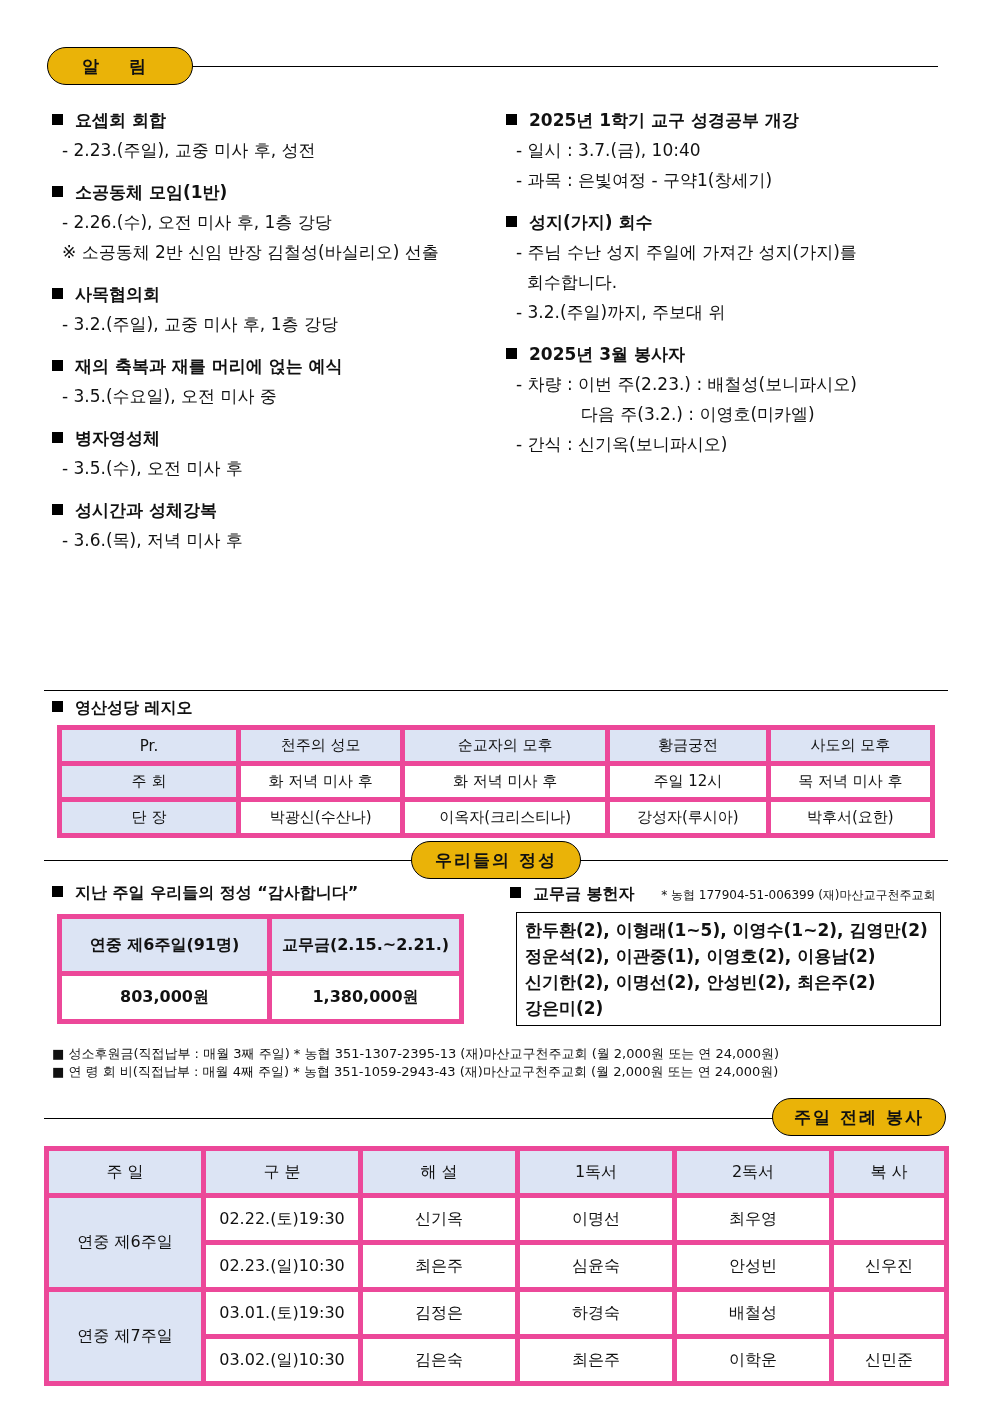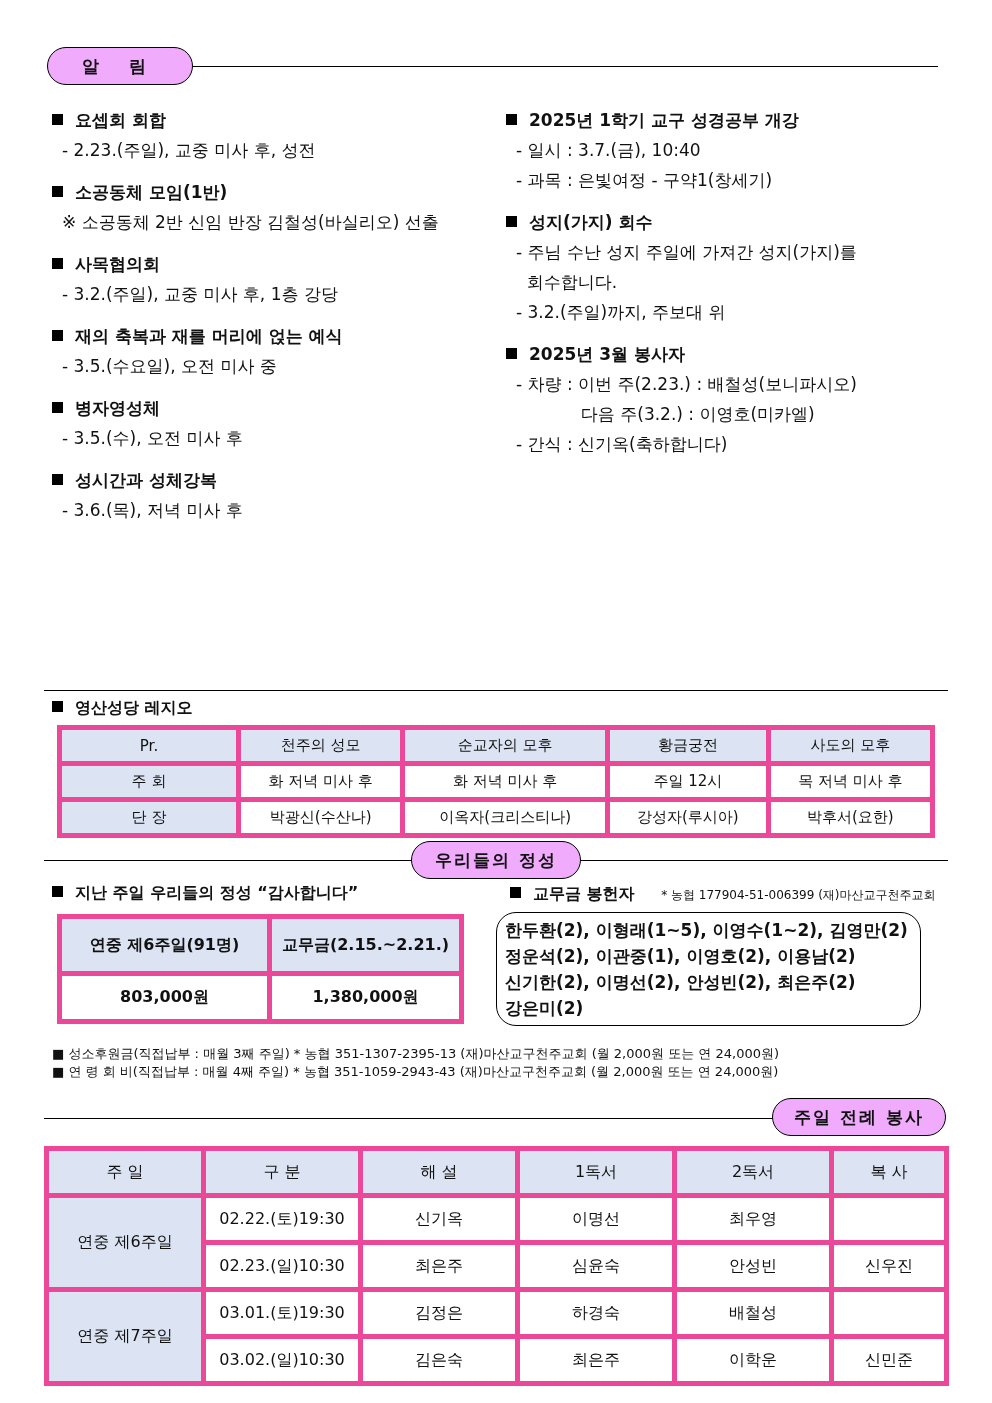--- a/index.html
+++ b/index.html
@@ -1,18 +1,18 @@
 <!DOCTYPE html>
 <html><head>
 <meta charset="utf-8">
 <style>
   html, body { margin:0; padding:0; background:#ffffff; }
   body { width:992px; height:1403px; position:relative; font-family:"DejaVu Sans", sans-serif; color:#111; overflow:hidden; }
   .abs { position:absolute; }
-  .pill { position:absolute; border:1.5px solid #000; border-radius:22px; background:#f0abfc; font-weight:bold; text-align:center; font-size:17px; letter-spacing:2px; }
+  .pill { position:absolute; border:1.5px solid #000; border-radius:22px; background:#eab308; font-weight:bold; text-align:center; font-size:17px; letter-spacing:2px; }
   .hline { position:absolute; height:0; border-top:1px solid #000; }
   .sec-title { font-weight:bold; font-size:17px; line-height:22px; white-space:nowrap; }
   .sq { display:inline-block; width:11px; height:11px; background:#000; margin-right:12px; vertical-align:1px; }
   .line { font-size:17px; line-height:22px; white-space:nowrap; padding-left:10px; }
   .block { position:absolute; }
   .block .sec-title { margin-bottom:8px; }
   .block .line { margin-bottom:8px; }
   table { border-collapse:collapse; position:absolute; }
   td, th { border:5px solid #ec4899; text-align:center; font-weight:normal; padding:1px; }
   .hdr { background:#dce4f4; }
@@ -33,20 +33,21 @@
 </div>
 <div class="hline" style="left:193px;top:66px;width:745px;"></div>
 
 <div class="block" style="left:52px;top:109px;width:450px;">
   <div style="margin-bottom:20px;">
     <div class="sec-title"><span class="sq"></span><span>요셉회 회합</span></div>
     <div class="line">- 2.23.(주일), 교중 미사 후, 성전</div>
   </div>
   <div style="margin-bottom:20px;">
     <div class="sec-title"><span class="sq"></span><span>소공동체 모임(1반)</span></div>
+    <div class="line">- 2.26.(수), 오전 미사 후, 1층 강당</div>
     <div class="line">※ 소공동체 2반 신임 반장 김철성(바실리오) 선출</div>
   </div>
   <div style="margin-bottom:20px;">
     <div class="sec-title"><span class="sq"></span><span>사목협의회</span></div>
     <div class="line">- 3.2.(주일), 교중 미사 후, 1층 강당</div>
   </div>
   <div style="margin-bottom:20px;">
     <div class="sec-title"><span class="sq"></span><span>재의 축복과 재를 머리에 얹는 예식</span></div>
     <div class="line">- 3.5.(수요일), 오전 미사 중</div>
   </div>
@@ -69,21 +70,21 @@
   <div style="margin-bottom:20px;">
     <div class="sec-title"><span class="sq"></span><span>성지(가지) 회수</span></div>
     <div class="line">- 주님 수난 성지 주일에 가져간 성지(가지)를</div>
     <div class="line" style="white-space:pre;">  회수합니다.</div>
     <div class="line">- 3.2.(주일)까지, 주보대 위</div>
   </div>
   <div>
     <div class="sec-title"><span class="sq"></span><span>2025년 3월 봉사자</span></div>
     <div class="line">- 차량 : 이번 주(2.23.) : 배철성(보니파시오)</div>
     <div class="line" style="white-space:pre;">            다음 주(3.2.) : 이영호(미카엘)</div>
-    <div class="line">- 간식 : 신기옥(축하합니다)</div>
+    <div class="line">- 간식 : 신기옥(보니파시오)</div>
   </div>
 </div>
 
 <div class="hline" style="left:44px;top:690px;width:904px;"></div>
 <div class="abs sec-title" style="left:52px;top:697px;font-size:16px;">
   <span class="sq"></span><span>영산성당 레지오</span>
 </div>
 <table class="legio" style="left:57px;top:725px;width:878px;">
   <tbody>
       <tr class="first-row hdr">
@@ -127,21 +128,21 @@
     <td style="height:41px;font-weight:bold;">803,000원</td>
     <td style="font-weight:bold;">1,380,000원</td>
   </tr>
 </tbody>
   </table>
 
 <div class="abs sec-title" style="left:510px;top:883px;font-size:16px;">
   <span class="sq"></span><span>교무금 봉헌자</span>
   <span style="font-weight:normal;font-size:12px;margin-left:21px;">* 농협 177904-51-006399 (재)마산교구천주교회</span>
 </div>
-<div class="donor-box" style="left:496px;top:912px;width:407px;border-radius:20px;">
+<div class="donor-box" style="left:516px;top:912px;width:407px;">
   <div>한두환(2), 이형래(1~5), 이영수(1~2), 김영만(2)</div>
   <div>정운석(2), 이관중(1), 이영호(2), 이용남(2)</div>
   <div>신기한(2), 이명선(2), 안성빈(2), 최은주(2)</div>
   <div>강은미(2)</div>
 </div>
 
 <div class="abs small" style="left:52px;top:1045px;">■ 성소후원금(직접납부 : 매월 3째 주일)  * 농협 351-1307-2395-13 (재)마산교구천주교회 (월 2,000원 또는 연 24,000원)</div>
 <div class="abs small" style="left:52px;top:1063px;">■ 연 령 회 비(직접납부 : 매월 4째 주일)  * 농협 351-1059-2943-43 (재)마산교구천주교회 (월 2,000원 또는 연 24,000원)</div>
 
 <div class="hline" style="left:44px;top:1118px;width:730px;"></div>

